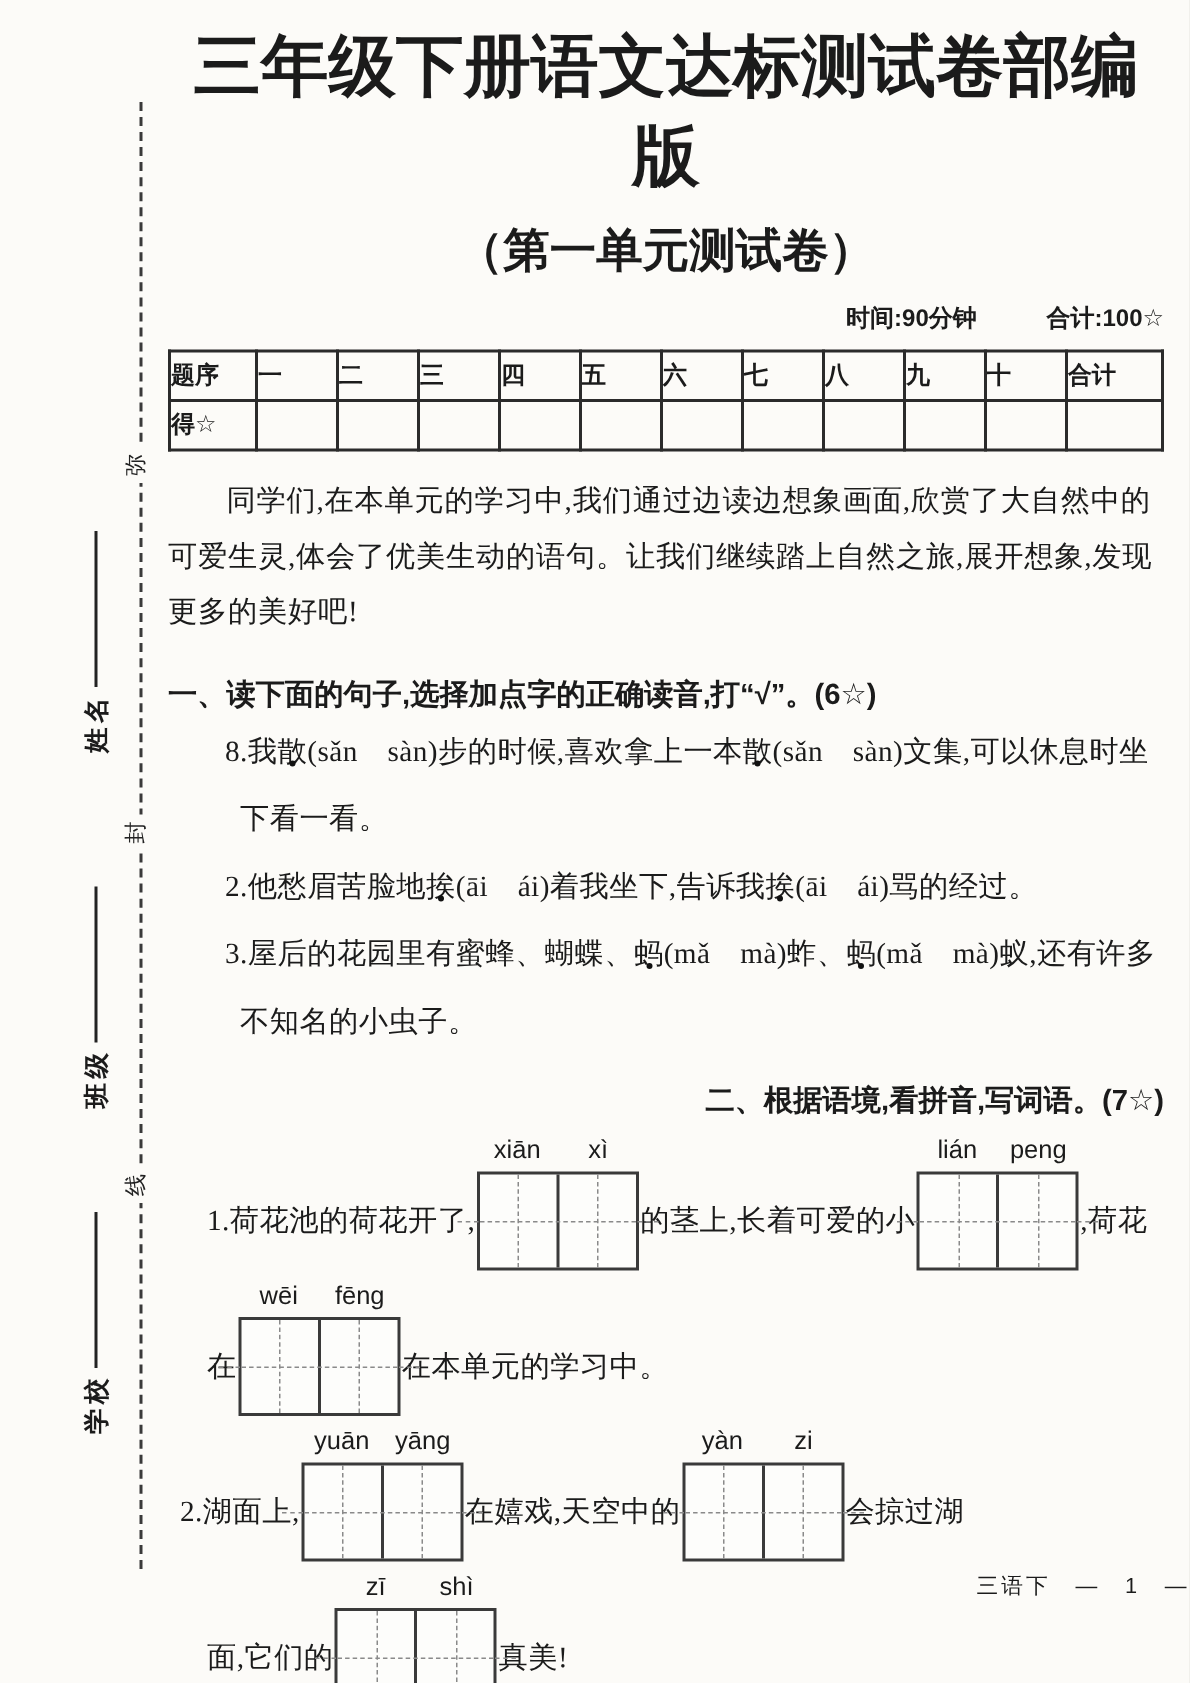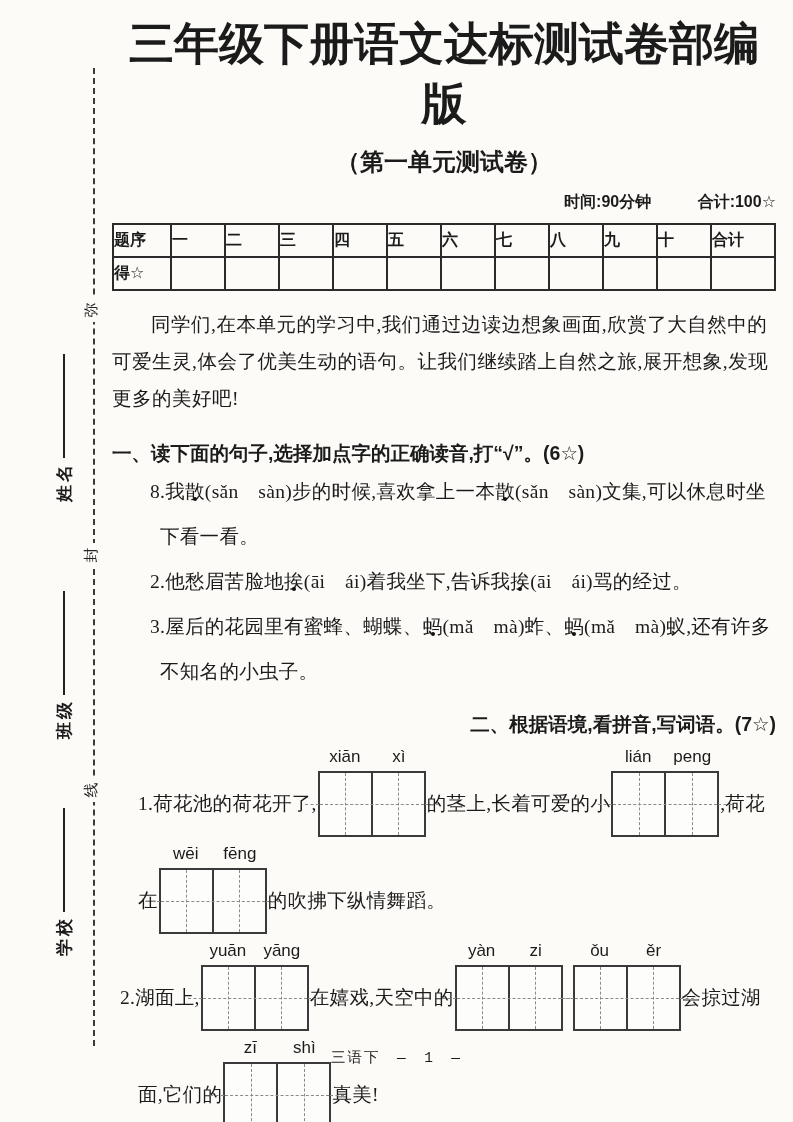--- a/index.html
+++ b/index.html
@@ -14,21 +14,21 @@
               transform:rotate(-90deg);transform-origin:center;white-space:nowrap;
               font-family:"Liberation Sans","DejaVu Sans",sans-serif;font-weight:bold;font-size:17px;}
   .side-label .lab{letter-spacing:3px;}
   .side-label .wline{display:inline-block;width:104px;height:0;border-bottom:2px solid #222;margin-left:4px;}
 
   
   .main{position:absolute;left:112px;top:14px;width:664px;}
   .title{margin:0;text-align:center;font-family:"Liberation Sans","DejaVu Sans",sans-serif;
          font-weight:bold;font-size:45px;letter-spacing:0;}
   .subtitle{margin:12px 0 0;text-align:center;font-family:"Liberation Sans","DejaVu Sans",sans-serif;
-            font-weight:bold;font-size:24px;}
+            font-weight:bold;font-size:31px;}
   .meta{margin-top:14px;text-align:right;font-family:"Liberation Sans","DejaVu Sans",sans-serif;
         font-weight:bold;font-size:16px;}
   .meta span + span{margin-left:42px;}
 
   table.score{width:100%;margin-top:10px;border-collapse:collapse;table-layout:fixed;
               font-family:"Liberation Sans","DejaVu Sans",sans-serif;font-weight:bold;font-size:16px;}
   table.score td{border:2px solid #2b2b2b;height:31px;padding:0;}
   table.score col.c-first{width:58px;} table.score col.c-last{width:64px;}
 
   .intro{margin-top:15px;font-size:19.5px;line-height:37px;text-indent:2em;letter-spacing:.5px;}
@@ -48,22 +48,22 @@
       font-family:"Liberation Sans","DejaVu Sans",sans-serif;font-size:17px;line-height:20px;}
   .py span{flex:1;text-align:center;}
   .tzg{display:flex;width:104px;height:62px;border:2px solid #3a3a3a;position:relative;background:#fdfdfb;}
   .tzg .cell{flex:1;position:relative;border-left:2px solid #3a3a3a;}
   .tzg .cell:first-child{border-left:none;}
   .tzg .cell::before{content:"";position:absolute;left:50%;top:0;bottom:0;border-left:1px dashed #8a8a8a;}
   .tzg::after{content:"";position:absolute;left:0;right:0;top:50%;border-top:1px dashed #8a8a8a;}
   .ext{position:absolute;top:50%;width:14px;border-top:1px dashed #8a8a8a;}
   .ext.l{left:-15px;} .ext.r{right:-15px;}
 
-  .footer{position:absolute;left:0;right:0;top:1048px;text-align:center;font-size:14.5px;
-          font-family:Liberation Mono, monospace;letter-spacing:2px;}
+  .footer{position:absolute;left:0;right:0;top:1048px;text-align:right;font-size:14.5px;
+          font-family:Liberation Sans, sans-serif;letter-spacing:2px;}
 </style>
 </head>
 <body>
 
 <div class="page">
 
   <div class="seal-line"></div>
   <div class="seal-char" style="top:300px;">弥</div>
   <div class="seal-char" style="top:545px;">封</div>
   <div class="seal-char" style="top:780px;">线</div>
@@ -183,21 +183,21 @@
           <span>wēi</span>
           <span>fēng</span>
         </div>
         <div class="tzg">
             <div class="cell"></div>
             <div class="cell"></div>
             <span class="ext l"></span>
             <span class="ext r"></span>
           </div>
       </div>
-      <span class="rt">的吹拂下纵情舞蹈。</span>
+      <span class="rt">在本单元的学习中。</span>
     </div>
 
     <div class="py-row">
       <span class="rt" style="margin-left:8px;">2.湖面上,</span>
       <div class="unit">
         <div class="py">
           <span>yuān</span>
           <span>yāng</span>
         </div>
         <div class="tzg">
@@ -213,32 +213,20 @@
           <span>yàn</span>
           <span>zi</span>
         </div>
         <div class="tzg">
             <div class="cell"></div>
             <div class="cell"></div>
             <span class="ext l"></span>
             <span class="ext r"></span>
           </div>
       </div>
-      <div class="unit" style="margin-left:9px;">
-        <div class="py">
-          <span>ǒu</span>
-          <span>ěr</span>
-        </div>
-        <div class="tzg">
-            <div class="cell"></div>
-            <div class="cell"></div>
-            <span class="ext l"></span>
-            <span class="ext r"></span>
-          </div>
-      </div>
       <span class="rt">会掠过湖</span>
     </div>
 
     <div class="py-row">
       <span class="rt" style="margin-left:26px;">面,它们的</span>
       <div class="unit">
         <div class="py">
           <span>zī</span>
           <span>shì</span>
         </div>

